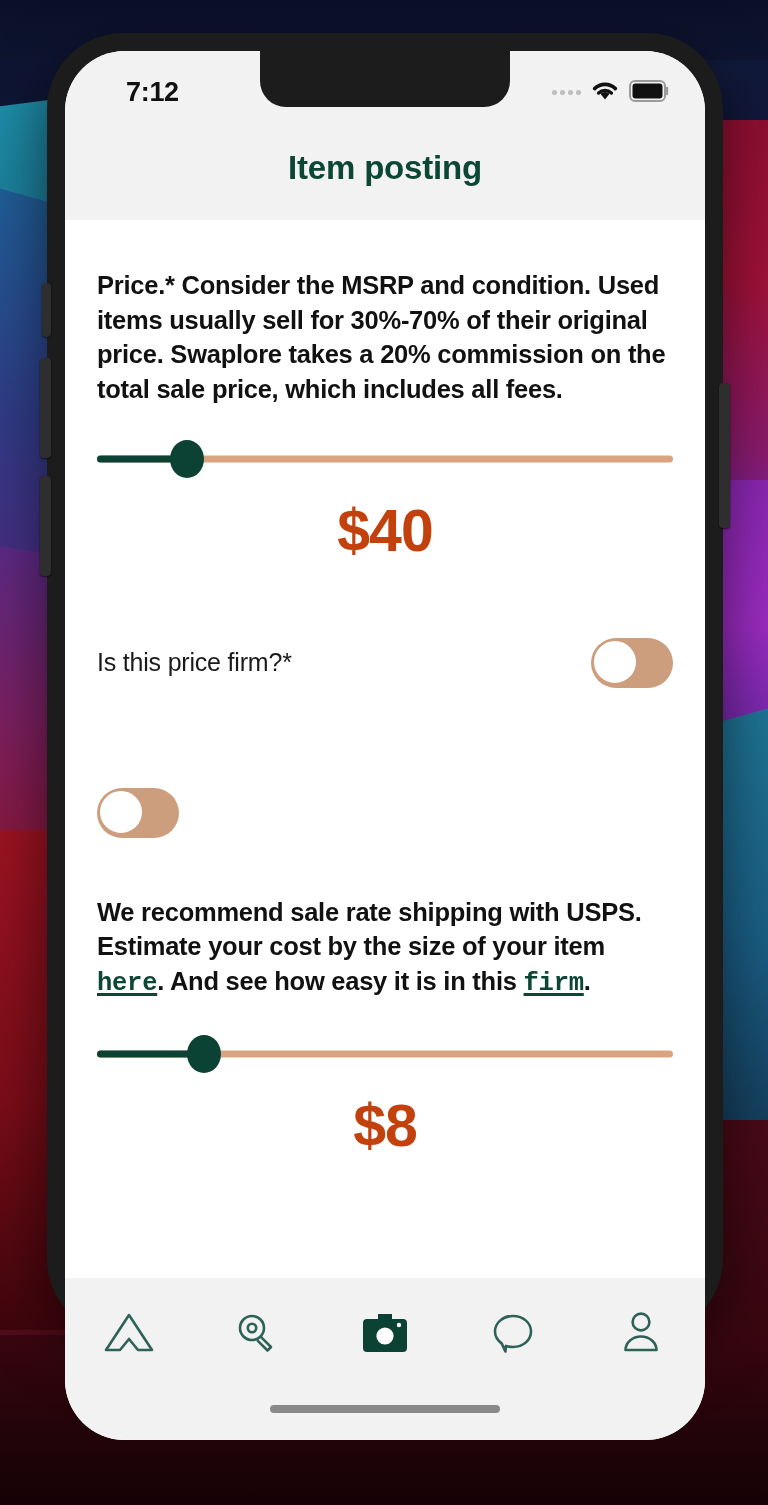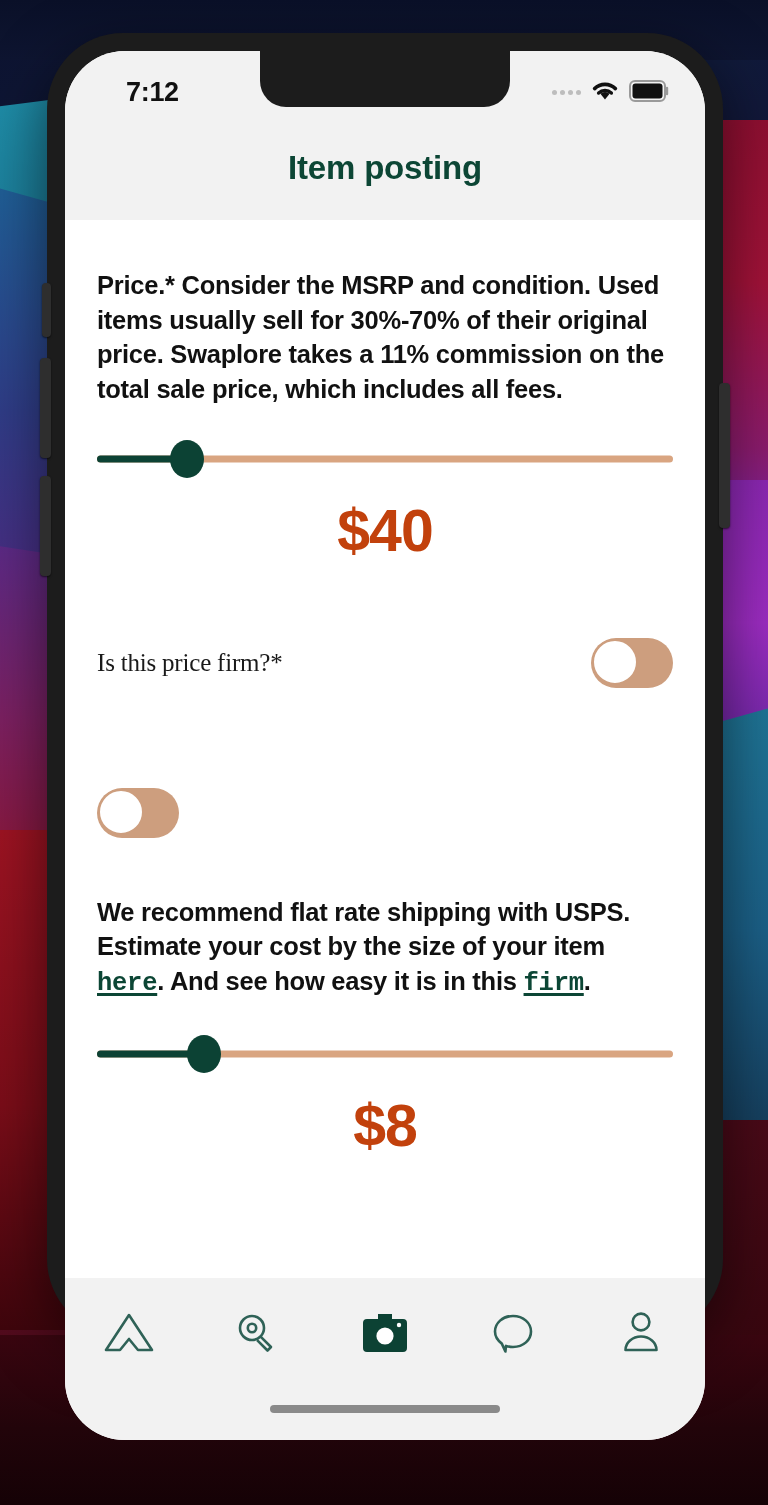--- a/index.html
+++ b/index.html
@@ -217,21 +217,20 @@
     letter-spacing: -1px;
     margin-top: 12px;
   }
 
   
   .toggle-row {
     display: flex;
     align-items: center;
     justify-content: space-between;
     height: 72px;
-    font-family: Liberation Serif, serif;
   }
   #toggle-row-firm   { margin-top: 62px; }
   #toggle-row-rental { margin-top: 78px; }
 
   .toggle-label {
     font-size: 25px;
     color: #1a1a1a;
     letter-spacing: -0.2px;
   }
   .toggle {
@@ -331,21 +330,21 @@
         </span>
       </div>
     </div>
 
     <div id="app-header">
       <div id="app-title">Item posting</div>
     </div>
 
     <div id="content">
 
-      <p id="price-help" class="para">Price.* Consider the MSRP and condition. Used items usually sell for 30%-70% of their original price. Swaplore takes a 11% commission on the total sale price, which includes all fees.</p>
+      <p id="price-help" class="para">Price.* Consider the MSRP and condition. Used items usually sell for 30%-70% of their original price. Swaplore takes a 20% commission on the total sale price, which includes all fees.</p>
 
       <div class="slider" id="price-slider">
         <div class="slider-track" style="background: rgb(217, 165, 129);"></div>
         <div class="slider-fill" style="width: 15.7%; background: rgb(12, 66, 52);"></div>
         <div class="slider-thumb" style="left: 15.7%; background: rgb(12, 66, 52);"></div>
       </div>
 
       <div class="price-value">$40</div>
 
       <div class="toggle-row" id="toggle-row-firm">
@@ -354,21 +353,21 @@
           <div class="toggle-knob"></div>
         </div>
       </div>
 
       <div class="toggle-row" id="toggle-row-rental">
         <div class="toggle">
           <div class="toggle-knob"></div>
         </div>
       </div>
 
-      <p id="shipping-help" class="para"><span>We recommend flat rate shipping with USPS. Estimate your cost by the size of your item </span><a class="link">here</a><span>. And see how easy it is in this </span><a class="link">firm</a><span>.</span></p>
+      <p id="shipping-help" class="para"><span>We recommend sale rate shipping with USPS. Estimate your cost by the size of your item </span><a class="link">here</a><span>. And see how easy it is in this </span><a class="link">firm</a><span>.</span></p>
 
       <div class="slider" id="shipping-slider">
         <div class="slider-track" style="background: rgb(217, 165, 129);"></div>
         <div class="slider-fill" style="width: 18.6%; background: rgb(12, 66, 52);"></div>
         <div class="slider-thumb" style="left: 18.6%; background: rgb(12, 66, 52);"></div>
       </div>
 
       <div class="price-value">$8</div>
     </div>
 

